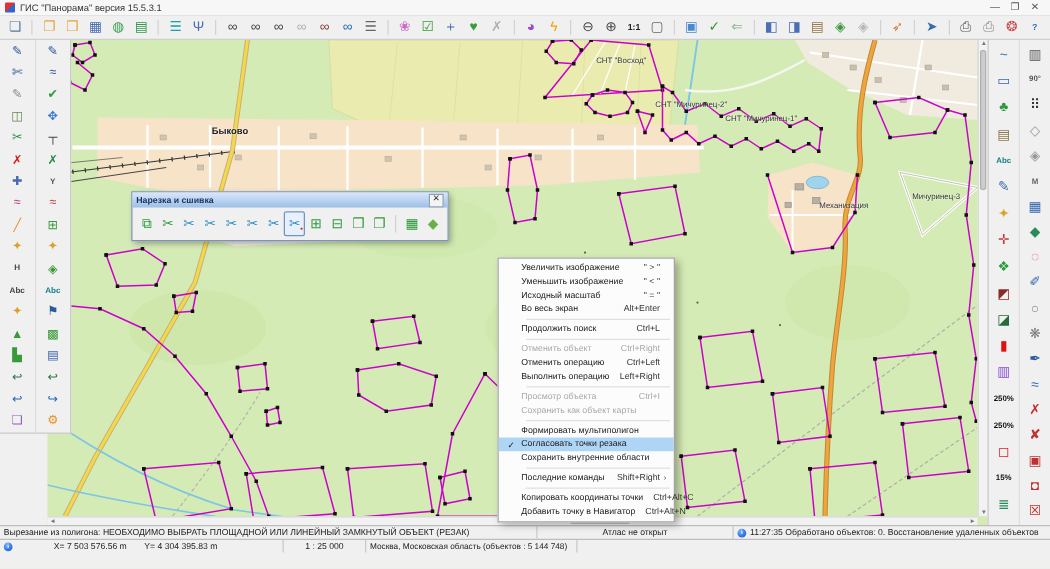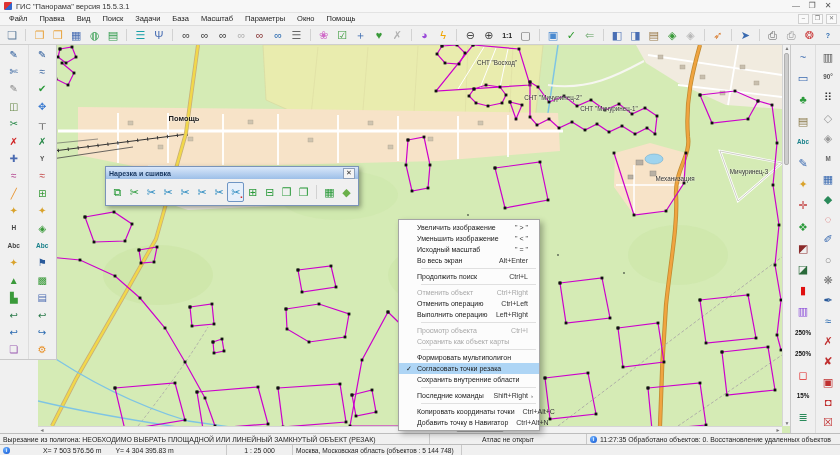--- a/index.html
+++ b/index.html
@@ -91,47 +91,20 @@
 <div class="win">
 
   <div class="titlebar">
     <div class="appico"></div>
     <div class="title-text">ГИС "Панорама" версия 15.5.3.1</div>
     <div class="wbtn">—</div>
     <div class="wbtn">❐</div>
     <div class="wbtn">✕</div>
   </div>
 
-  <div class="menubar">
-
-      <div class="menu-item">Файл</div>
-
-      <div class="menu-item">Правка</div>
-
-      <div class="menu-item">Вид</div>
-
-      <div class="menu-item">Поиск</div>
-
-      <div class="menu-item">Задачи</div>
-
-      <div class="menu-item">База</div>
-
-      <div class="menu-item">Масштаб</div>
-
-      <div class="menu-item">Параметры</div>
-
-      <div class="menu-item">Окно</div>
-
-      <div class="menu-item">Помощь</div>
-    <div class="mdi">
-        <span>–</span>
-        <span>❐</span>
-        <span>✕</span>
-      </div>
-    </div>
 
   <div class="toolbar">
 
       <span class="tbtn">
         <i class="g" style="color: rgb(90, 122, 154);">❏</i>
       </span>
 
       <span class="tbtn grp">
         <i class="g grp" style="color: rgb(232, 163, 61);">❐</i>
       </span>
@@ -436,21 +409,21 @@
         <g fill="#55604f">
           <circle cx="430" cy="170" r="0.9"></circle>
             <circle cx="520" cy="210" r="0.9"></circle>
           <circle cx="365" cy="198" r="0.9"></circle>
             <circle cx="586" cy="228" r="0.9"></circle>
         </g>
       </svg>
 
       <div>
 
-          <div class="map-label town" style="left: 146px; top: 73px;">Помощь</div>
+          <div class="map-label town" style="left: 146px; top: 73px;">Быково</div>
 
           <div class="map-label" style="left: 459px; top: 17px;">СНТ "Восход"</div>
 
           <div class="map-label" style="left: 515px; top: 52px;">СНТ "Мичуринец-2"</div>
 
           <div class="map-label" style="left: 571px; top: 63px;">СНТ "Мичуринец-1"</div>
 
           <div class="map-label" style="left: 637px; top: 133px;">Механизация</div>
 
           <div class="map-label" style="left: 711px; top: 126px;">Мичуринец-3</div>

